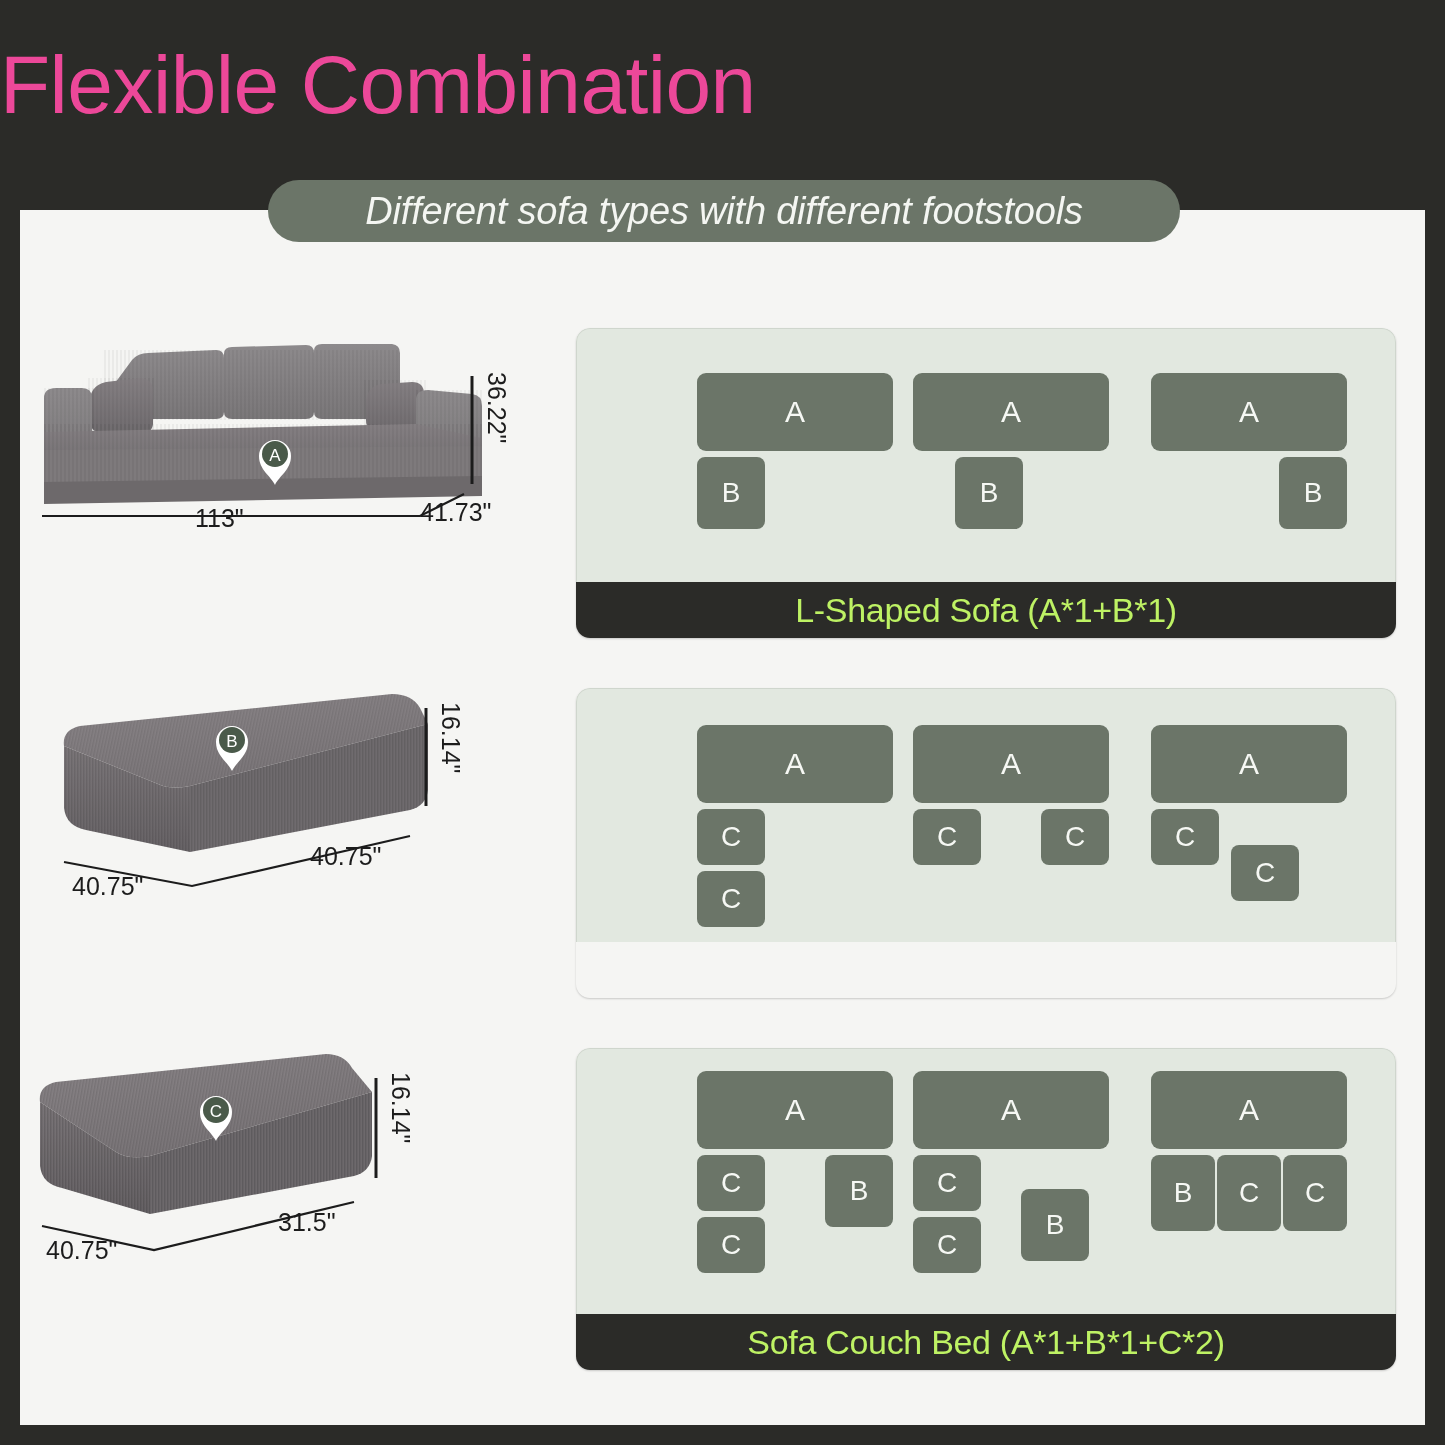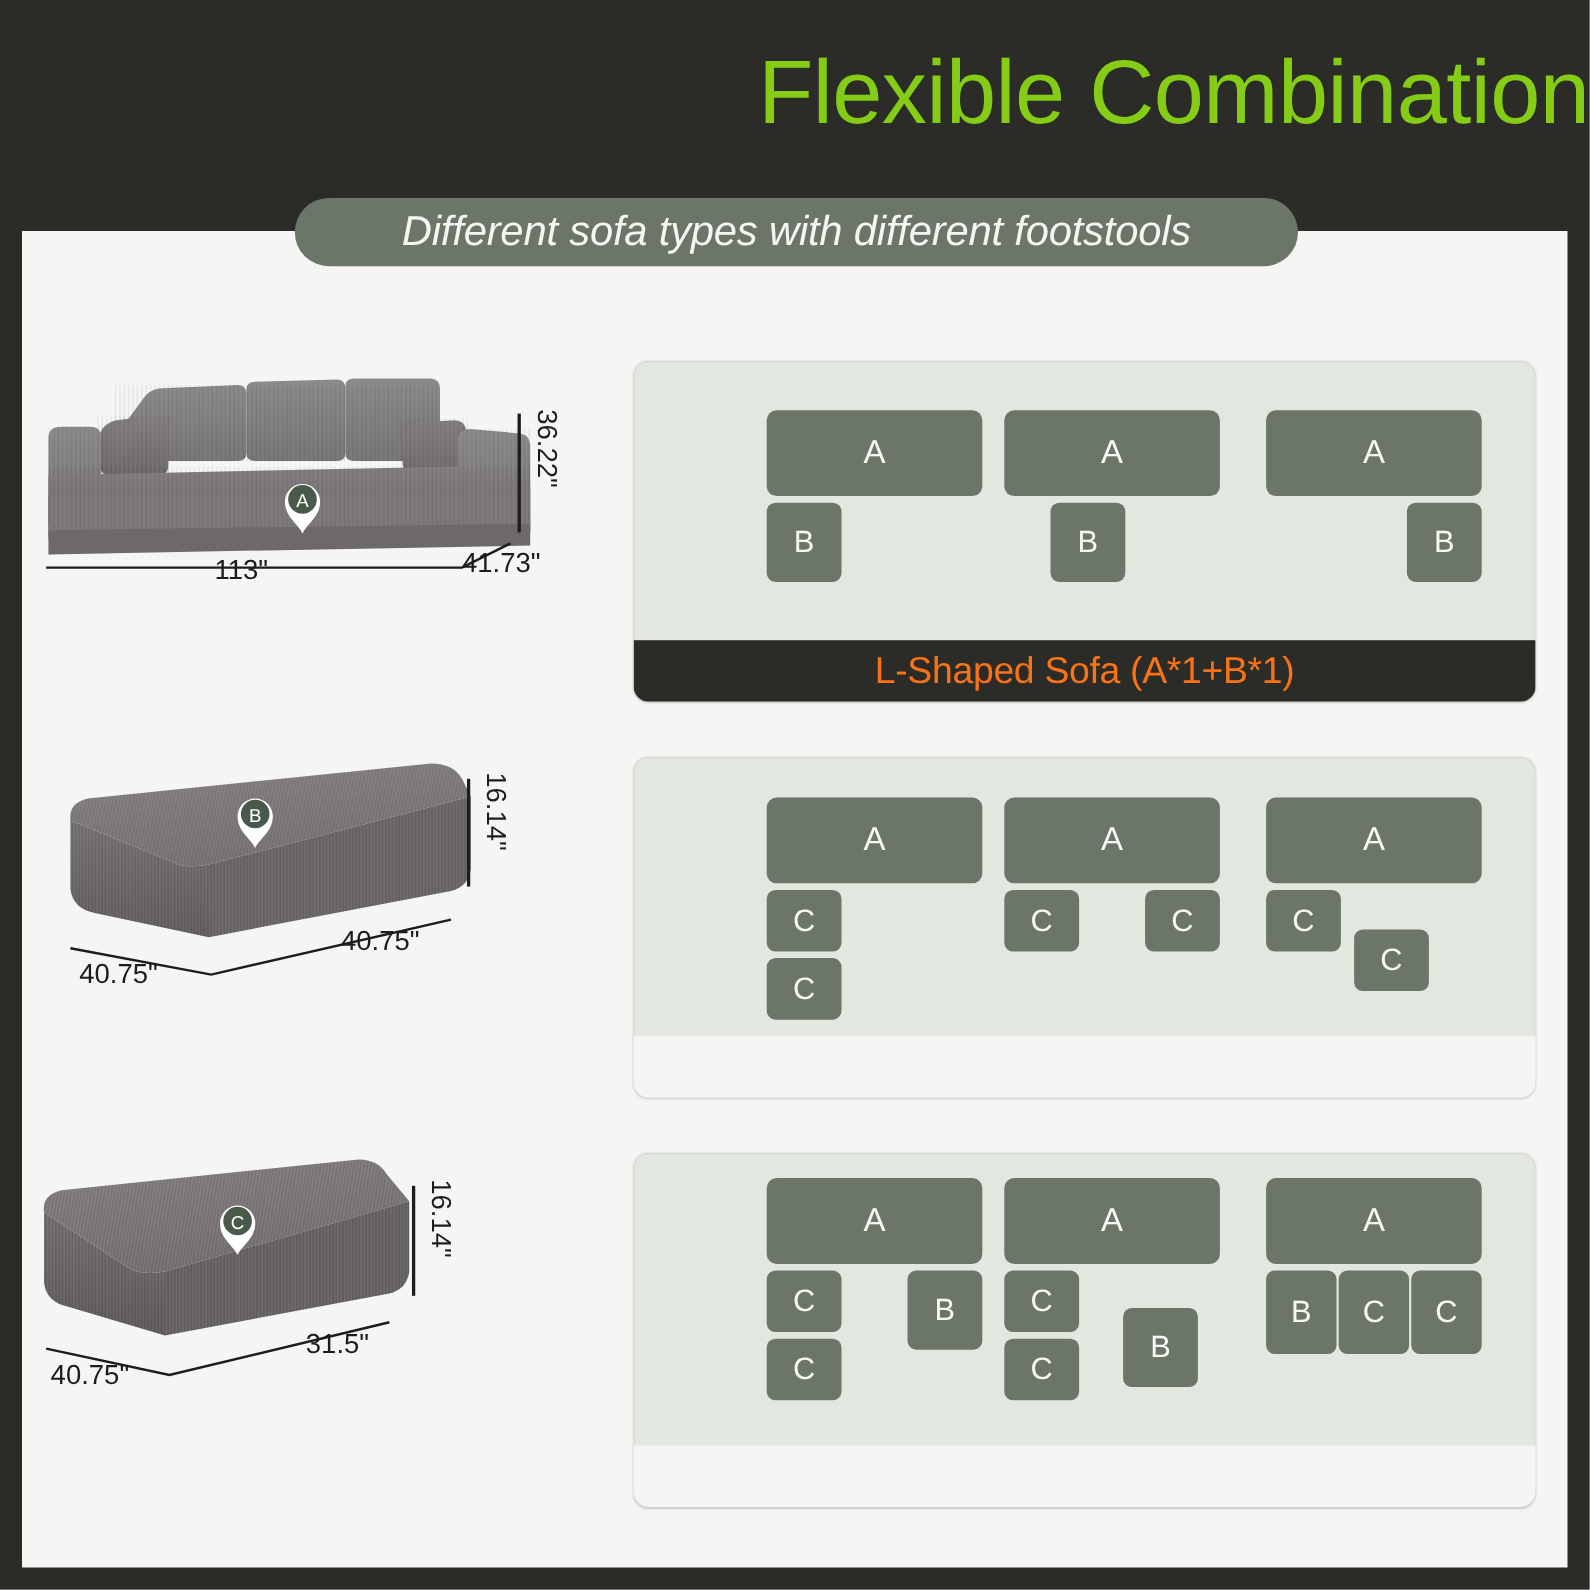--- a/index.html
+++ b/index.html
@@ -7,22 +7,22 @@
     width:1445px;height:1445px;
     background:#2b2b28;
     font-family:"Liberation Sans","DejaVu Sans",sans-serif;
     overflow:hidden;
     position:relative;
   }
   .frame{position:absolute;inset:0;background:#2b2b28;}
 
   
   .title{
-    position:absolute;left:0;top:44px;width:1445px;text-align:right;
-    color:#84cc16;font-size:82px;letter-spacing:-0.5px;line-height:1;
+    position:absolute;left:0;top:44px;width:1445px;text-align:left;
+    color:#ec4899;font-size:82px;letter-spacing:-0.5px;line-height:1;
     font-weight:400;
   }
   .subtitle-pill{
     position:absolute;left:268px;top:180px;width:912px;height:62px;
     background:#6b7568;border-radius:32px;
     display:flex;align-items:center;justify-content:center;
     z-index:5;
   }
   .subtitle-pill span{
     color:#f4f6f2;font-size:38px;font-style:italic;font-weight:400;
@@ -55,21 +55,21 @@
 
   .panel-body{
     position:relative;width:100%;height:calc(100% - 56px);
     background:#e2e8e0;
     border:1px solid #cfd6cd;box-sizing:border-box;
     border-bottom:none;
     border-top-left-radius:14px;border-top-right-radius:14px;
   }
   .panel-caption{
     position:absolute;bottom:0;left:0;width:100%;height:56px;
-    background:#2b2b28;color:#f97316;
+    background:#2b2b28;color:#bef264;
     display:flex;align-items:center;justify-content:center;
     font-size:34px;letter-spacing:-0.3px;white-space:nowrap;
   }
 
   .config{position:absolute;top:0;height:100%;}
   .blk{
     position:absolute;background:#6b7568;border-radius:9px;
     color:#f6f8f4;display:flex;align-items:center;justify-content:center;
     font-size:30px;line-height:1;font-weight:400;
   }
@@ -276,16 +276,17 @@
             <div class="blk sm" style="left: 20px; top: 168px; width: 68px; height: 56px;">C</div>
             <div class="blk sm" style="left: 128px; top: 140px; width: 68px; height: 72px;">B</div>
           </div>
           <div class="config" style="left: 574px; width: 200px;">
             <div class="blk" style="left: 0px; top: 22px; width: 196px; height: 78px;">A</div>
             <div class="blk sm" style="left: 0px; top: 106px; width: 64px; height: 76px;">B</div>
             <div class="blk sm" style="left: 66px; top: 106px; width: 64px; height: 76px;">C</div>
             <div class="blk sm" style="left: 132px; top: 106px; width: 64px; height: 76px;">C</div>
           </div>
         </div>
+      <div class="panel-caption">Sofa Couch Bed (A*1+B*1+C*2)</div>
     </div>
 
   </div>
 </div>
 
 </body></html>

